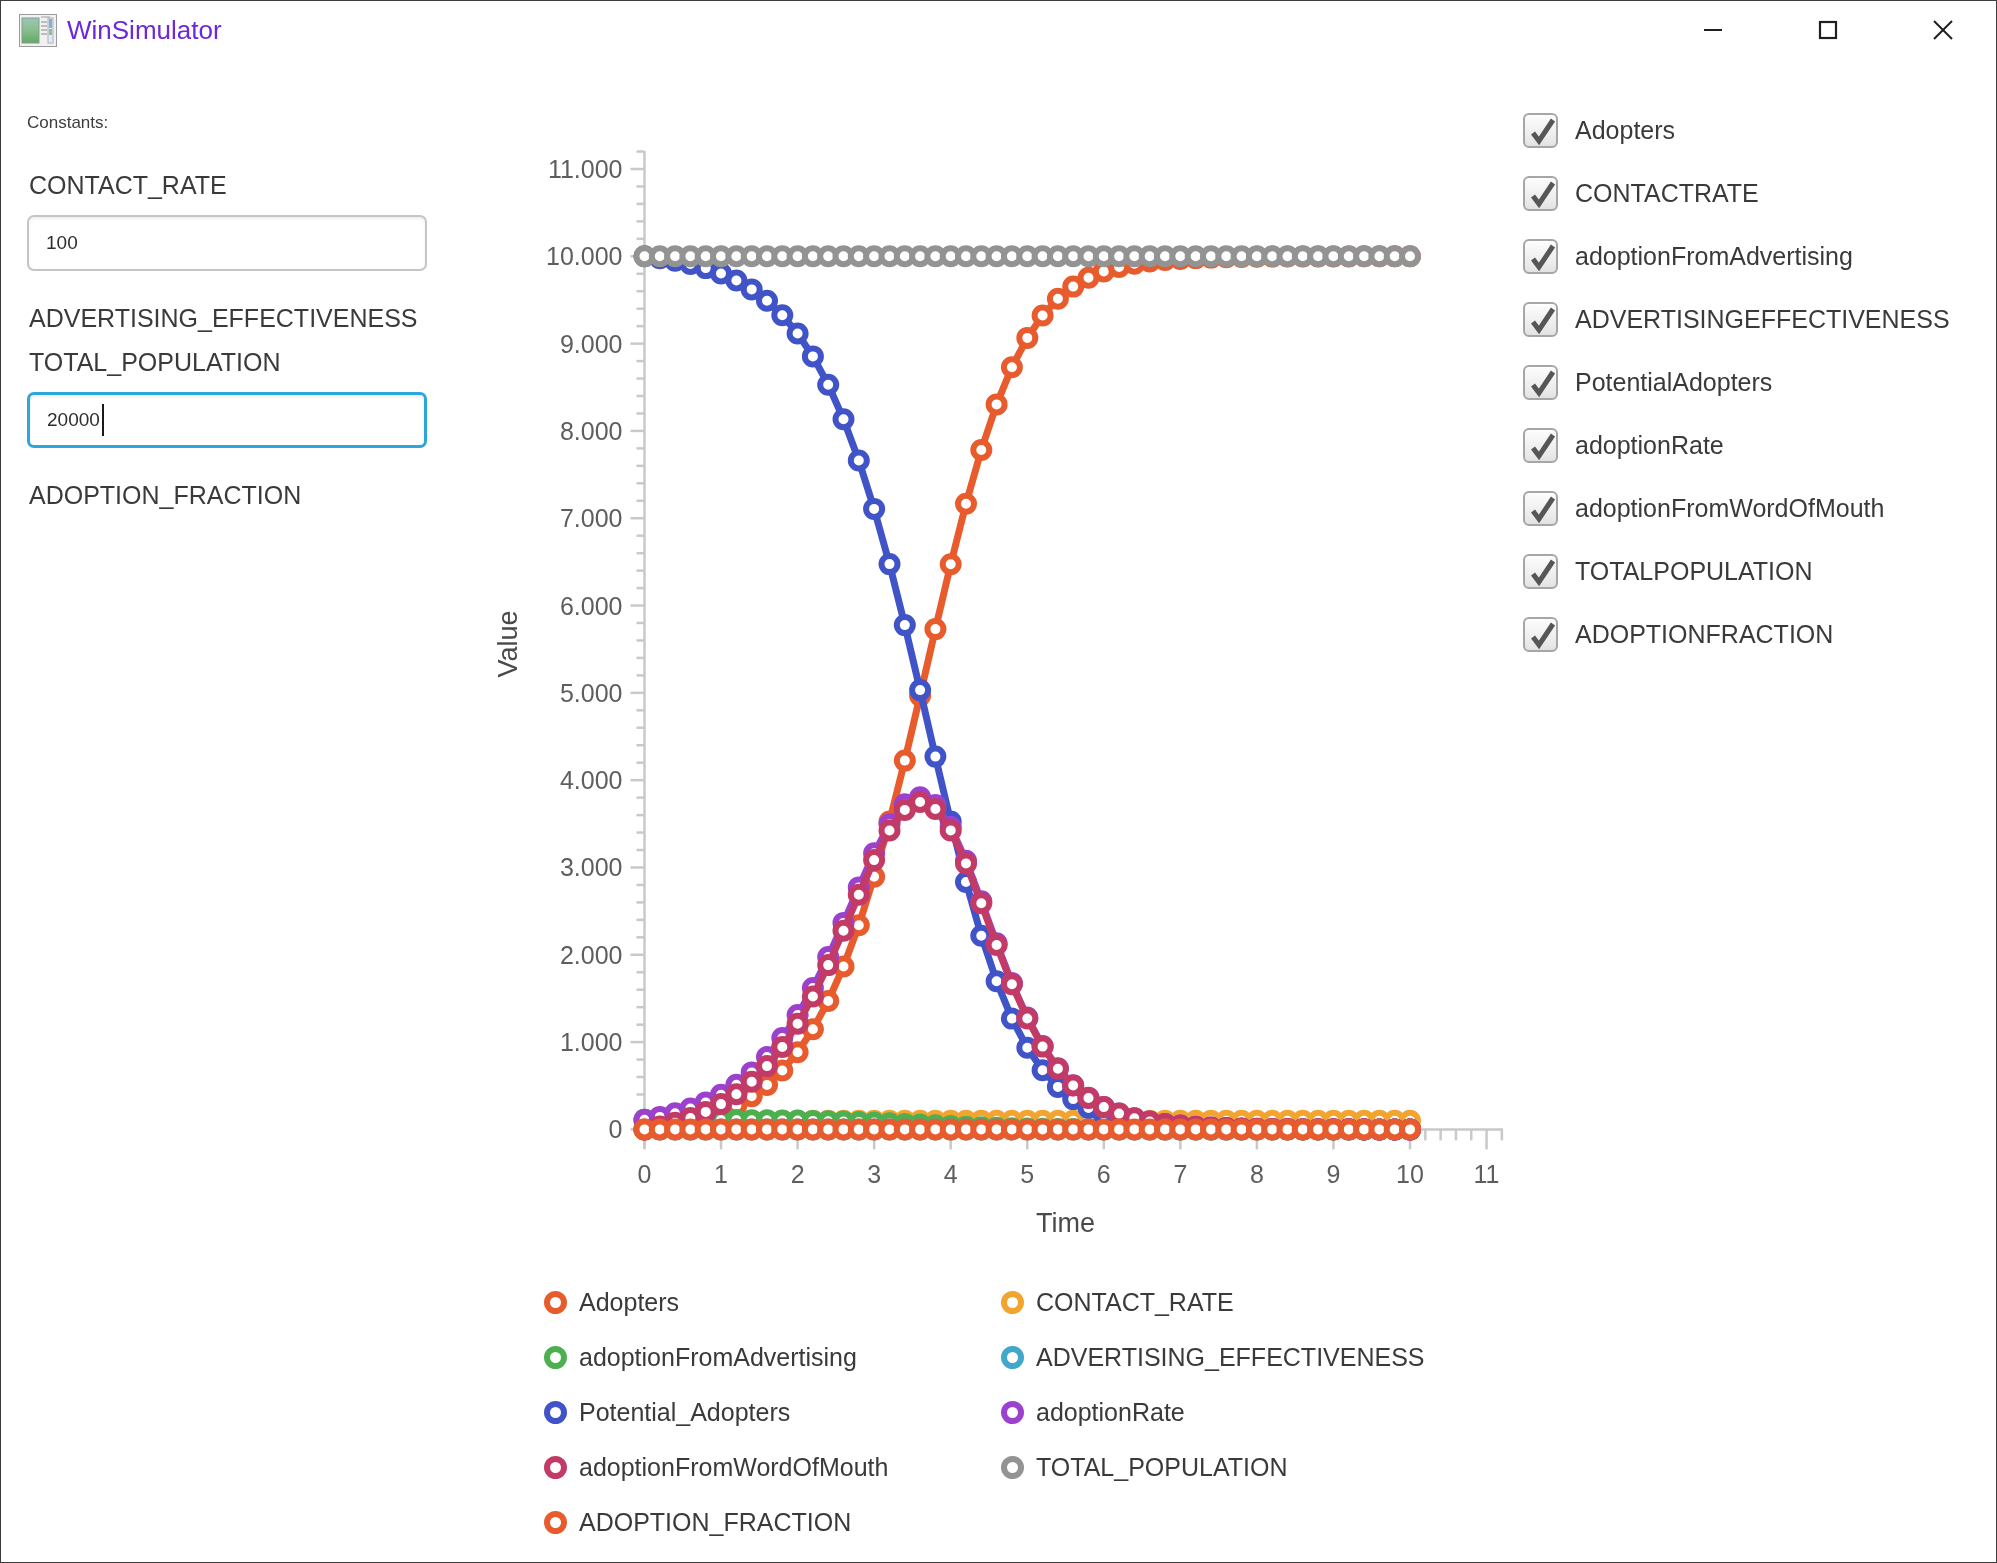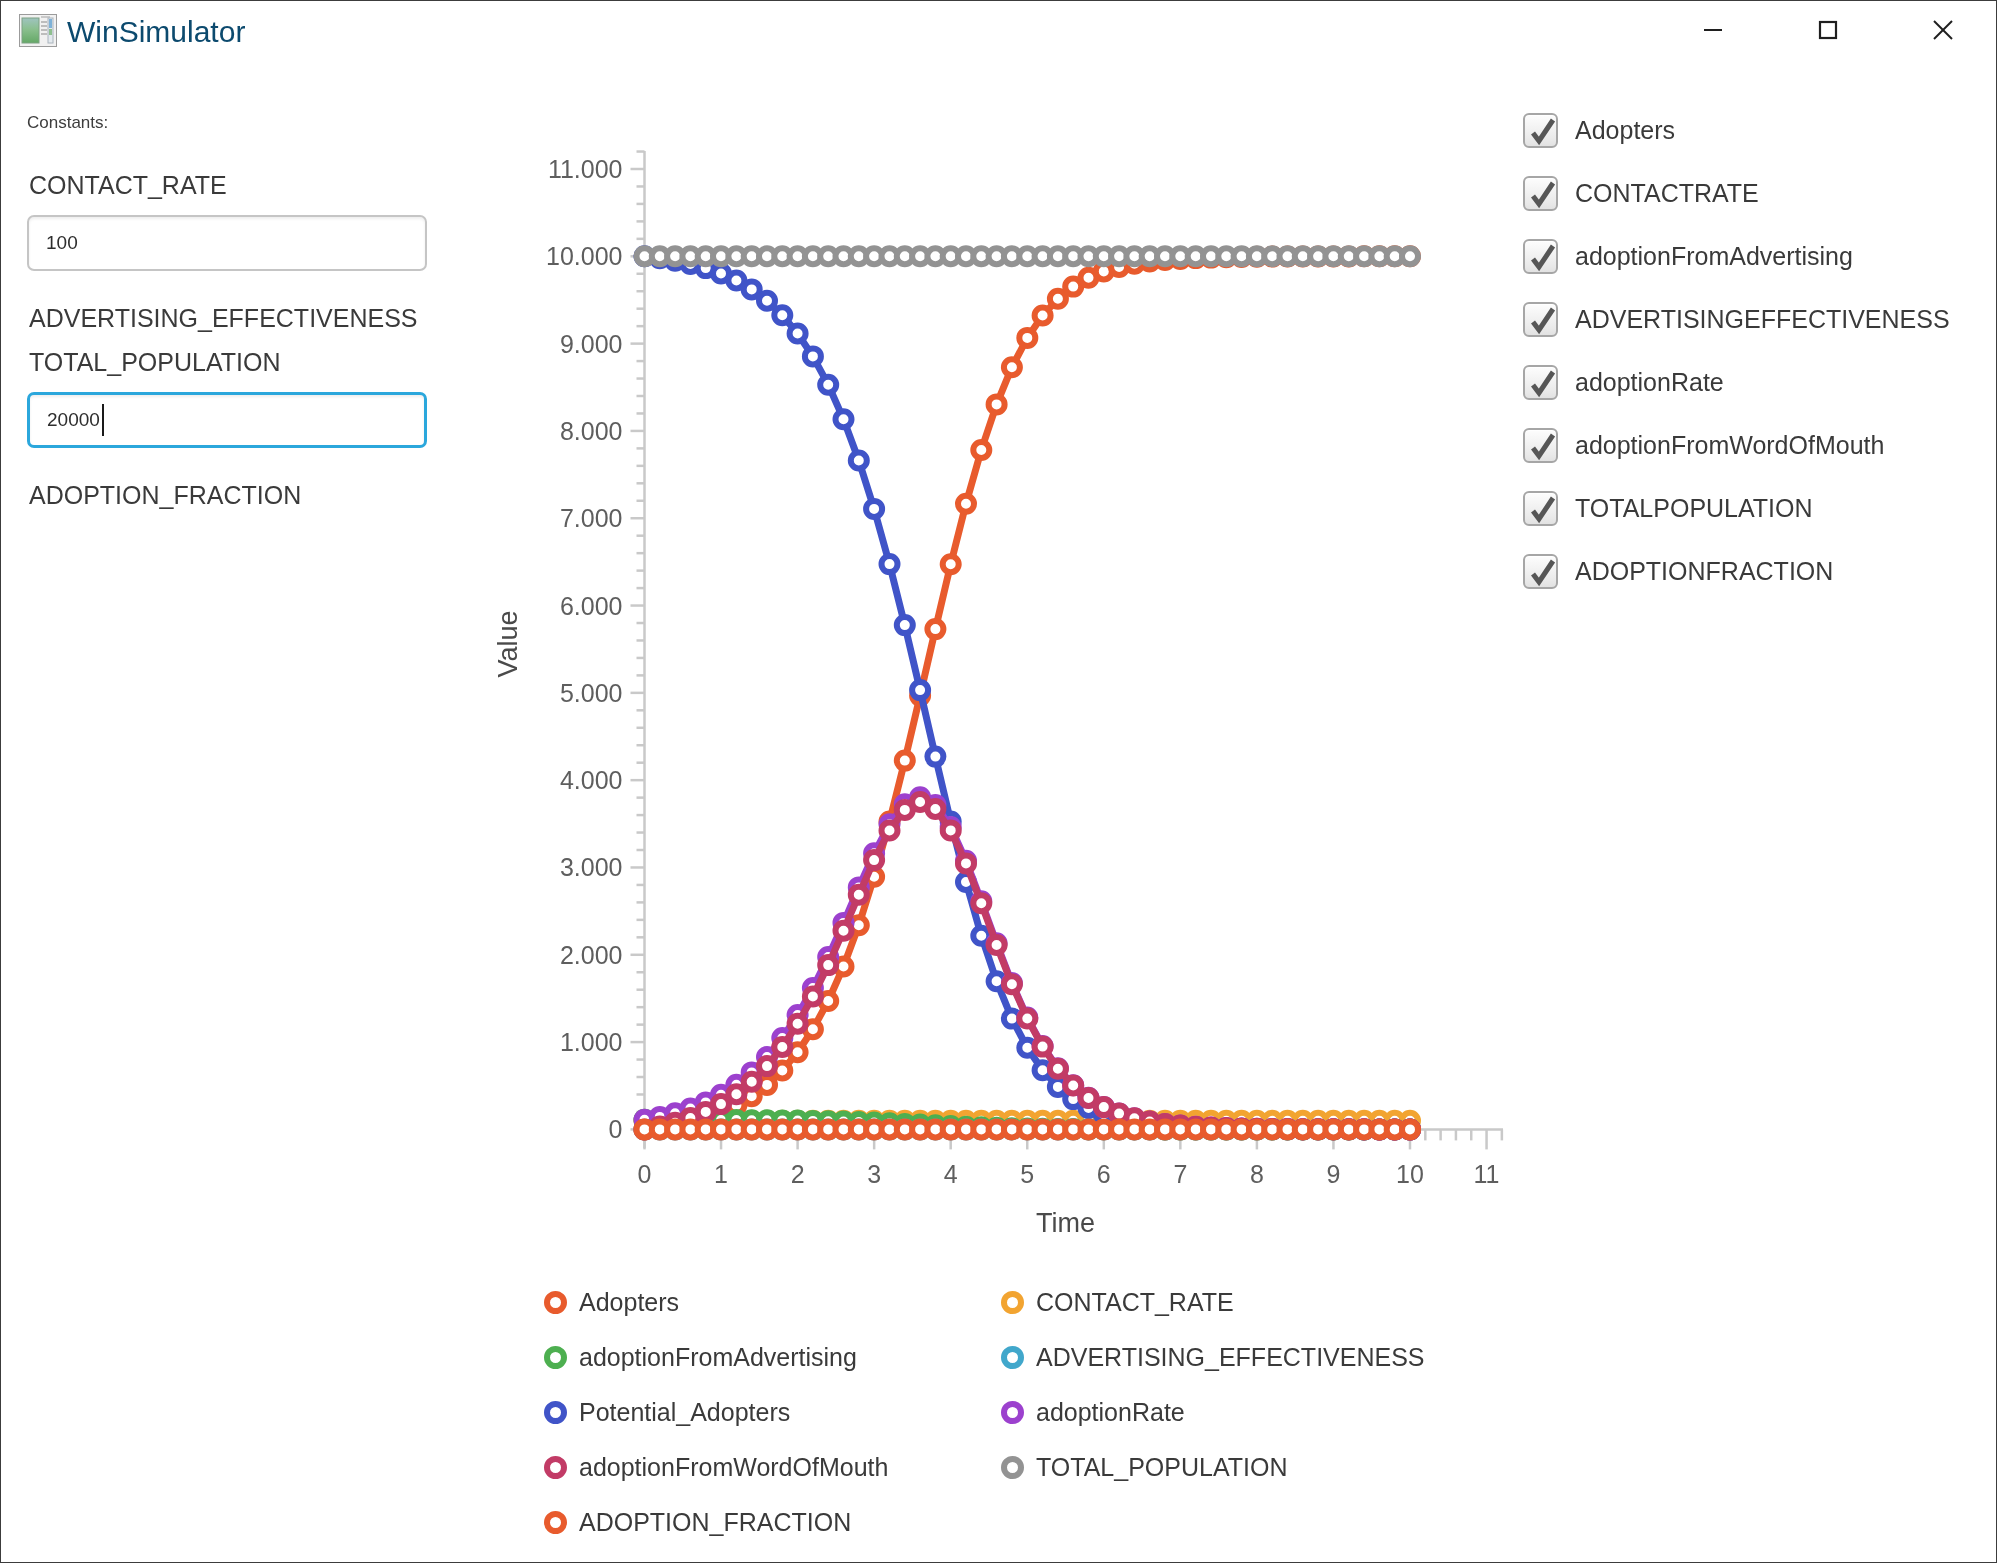--- a/index.html
+++ b/index.html
@@ -2,21 +2,21 @@
 <html><head>
 <meta charset="utf-8">
 <style>
   html,body{margin:0;padding:0;background:#ffffff;}
   body{font-family:"Liberation Sans","DejaVu Sans",sans-serif;}
   #window{position:relative;width:1995px;height:1561px;background:#ffffff;border:1px solid #3c3c3c;overflow:hidden;}
 
   
   #titlebar{position:absolute;left:0;top:0;width:100%;height:58px;background:#ffffff;}
   #app-icon{position:absolute;left:18px;top:13px;width:40px;height:34px;}
-  #window-title{position:absolute;left:66px;top:14px;font-size:30px;color:#0c4a6e;}
+  #window-title{position:absolute;left:66px;top:14px;font-size:26px;color:#6d28d9;}
   .win-btn{position:absolute;top:0;width:80px;height:58px;display:flex;align-items:center;justify-content:center;background:transparent;border:none;cursor:default;}
   #btn-min{left:1672px;} #btn-max{left:1787px;} #btn-close{left:1902px;}
 
   
   #constants{position:absolute;left:26px;top:112px;width:404px;}
   .panel-heading{font-size:17px;color:#3d3d3d;margin:0 0 38px 0;}
   .field-label{font-size:25px;color:#3a3a3a;margin:0 0 15px 2px;}
   .field-input{display:block;box-sizing:border-box;width:400px;height:56px;border:2px solid #c5c5c5;border-radius:7px;
     background:#ffffff;box-shadow:inset 0 2px 3px rgba(0,0,0,0.07);font-family:inherit;
     font-size:19px;color:#2e2e2e;padding:0 0 0 17px;margin:0 0 33px 0;outline:none;display:flex;align-items:center;}
@@ -795,20 +795,28 @@
             </svg>
           </span>
           <span class="entity-label">ADVERTISINGEFFECTIVENESS</span>
         </div>
         <div class="entity-row">
           <span class="checkbox">
             <svg width="35" height="35" viewBox="0 0 35 35">
               <polyline points="8,18 14,26 28,5" fill="none" stroke="#565656" stroke-width="5" stroke-linecap="butt" stroke-linejoin="miter"></polyline>
             </svg>
           </span>
+          <span class="entity-label">PotentialAdopters</span>
+        </div>
+        <div class="entity-row">
+          <span class="checkbox">
+            <svg width="35" height="35" viewBox="0 0 35 35">
+              <polyline points="8,18 14,26 28,5" fill="none" stroke="#565656" stroke-width="5" stroke-linecap="butt" stroke-linejoin="miter"></polyline>
+            </svg>
+          </span>
           <span class="entity-label">adoptionRate</span>
         </div>
         <div class="entity-row">
           <span class="checkbox">
             <svg width="35" height="35" viewBox="0 0 35 35">
               <polyline points="8,18 14,26 28,5" fill="none" stroke="#565656" stroke-width="5" stroke-linecap="butt" stroke-linejoin="miter"></polyline>
             </svg>
           </span>
           <span class="entity-label">adoptionFromWordOfMouth</span>
         </div>

